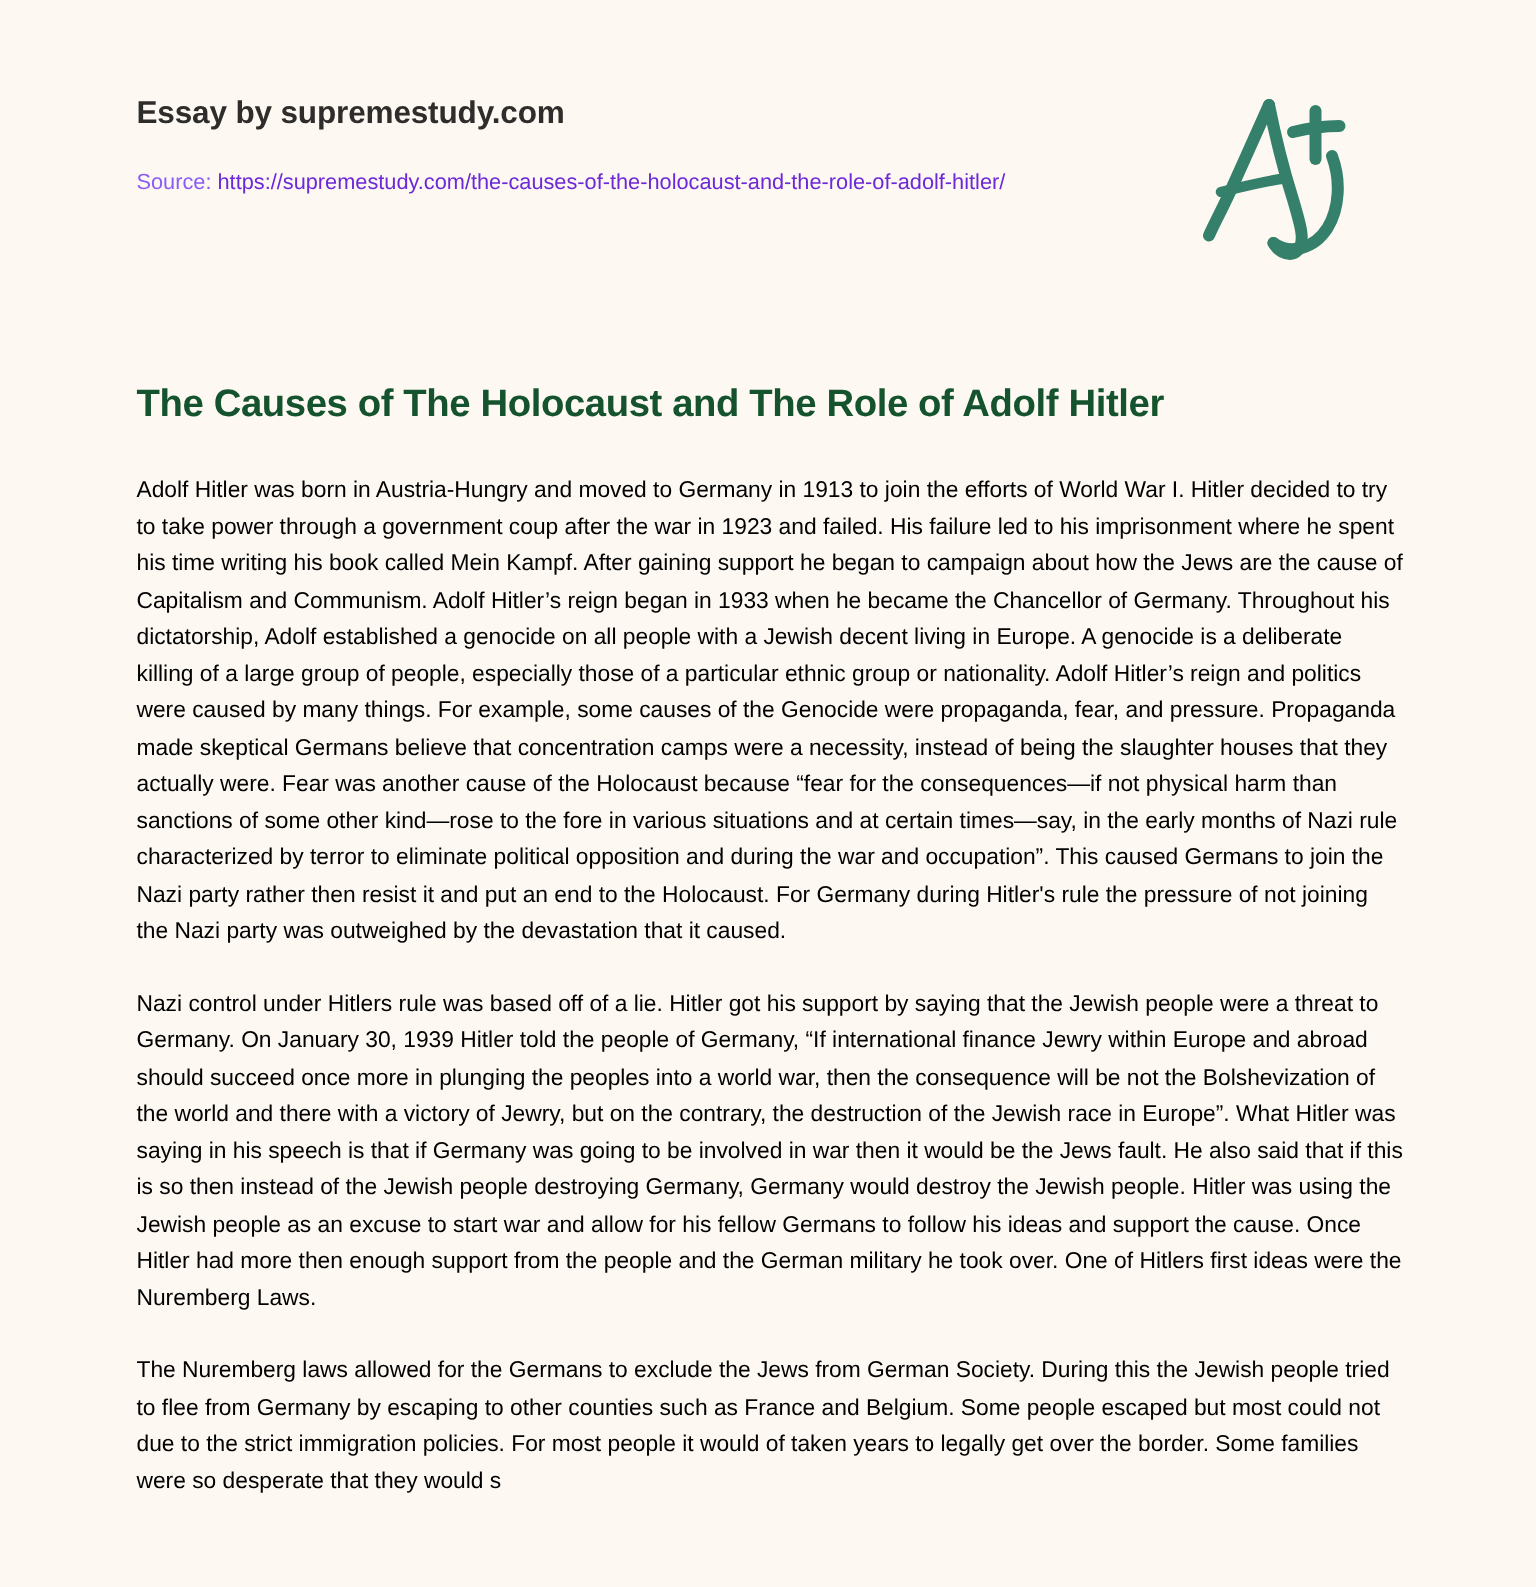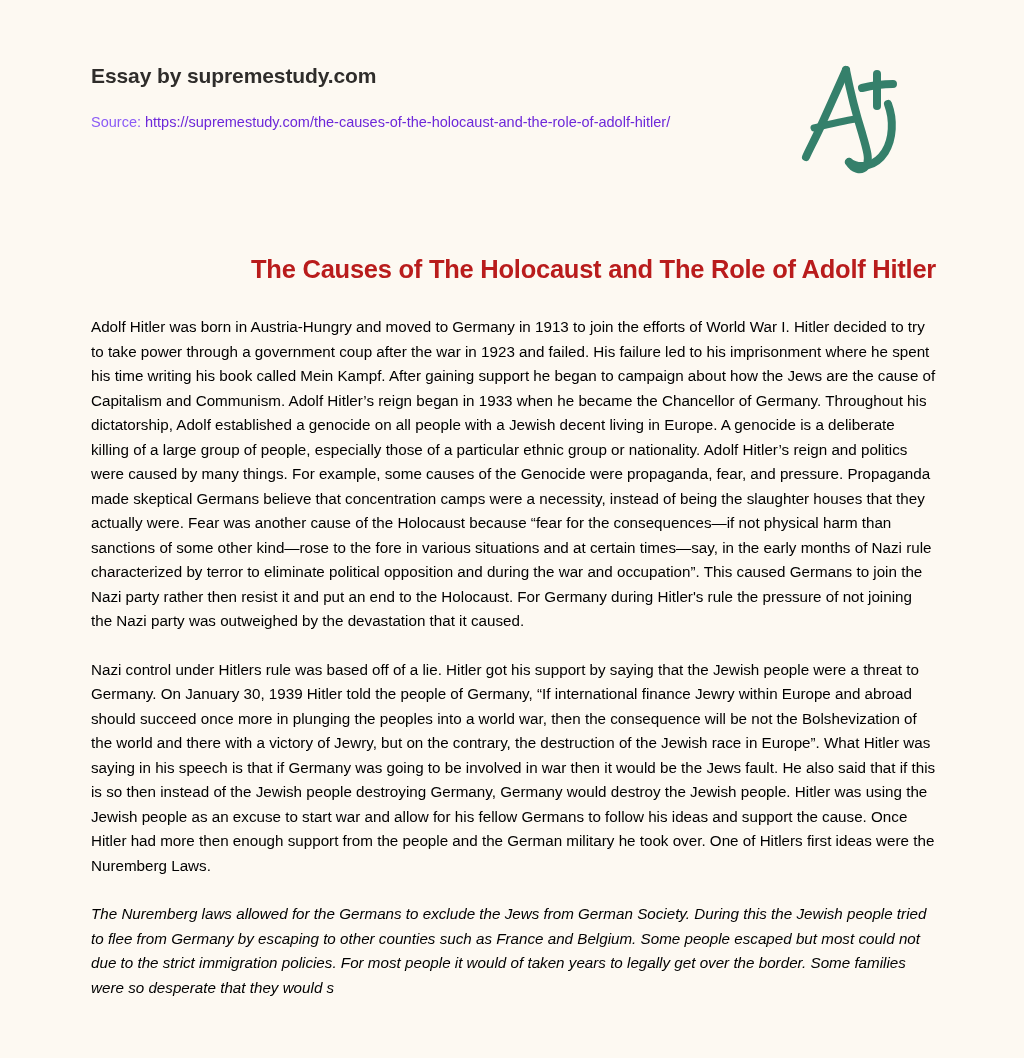--- a/index.html
+++ b/index.html
@@ -89,42 +89,40 @@
     position: absolute;
     left: 91px;
     top: 252px;
     width: 845px;
   }
 
   .doc-title {
     margin: 0;
     font-size: 25.5px;
     font-weight: bold;
-    color: #b91c1c;
+    color: #14532d;
     letter-spacing: -0.25px;
     line-height: 34px;
     white-space: nowrap;
-    text-align: right;
   }
 
   .article {
     margin-top: 29px;
   }
 
   .article p {
     margin: 0 0 24px 0;
     font-size: 15.2px;
     line-height: 24.5px;
     color: #000000;
     text-align: left;
   }
 
   .article p:last-child {
     margin-bottom: 17px;
-    font-style: italic;
   }
 </style>
 </head>
 <body>
 
 <div class="page">
 
   <div class="doc-header">
     <div class="header-row">
       <div class="header-text">

